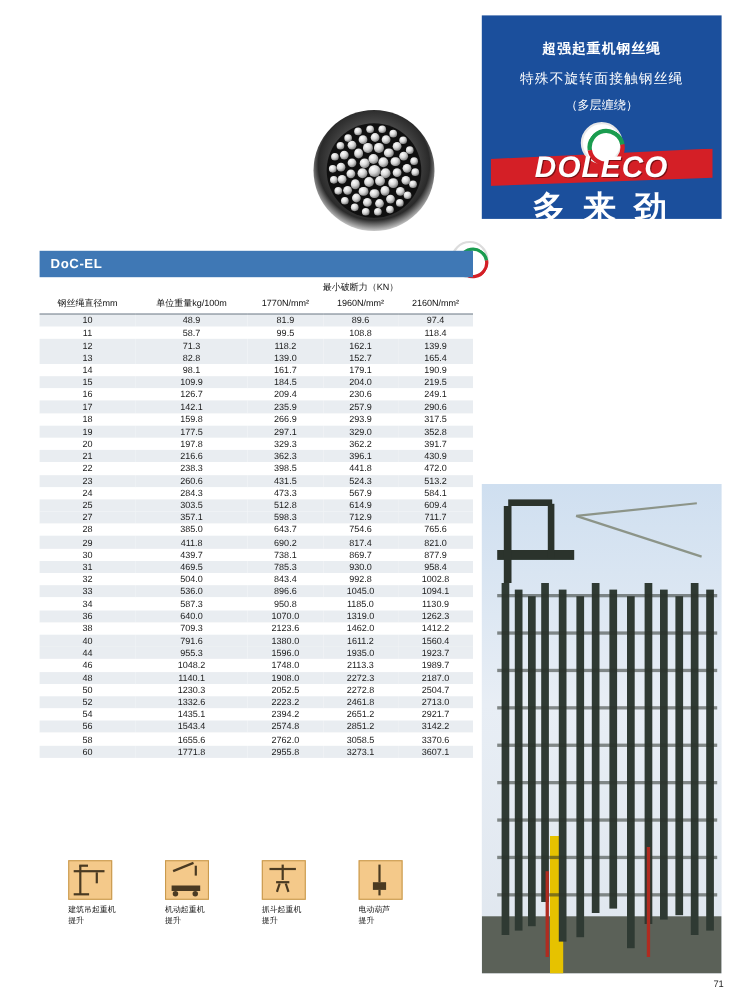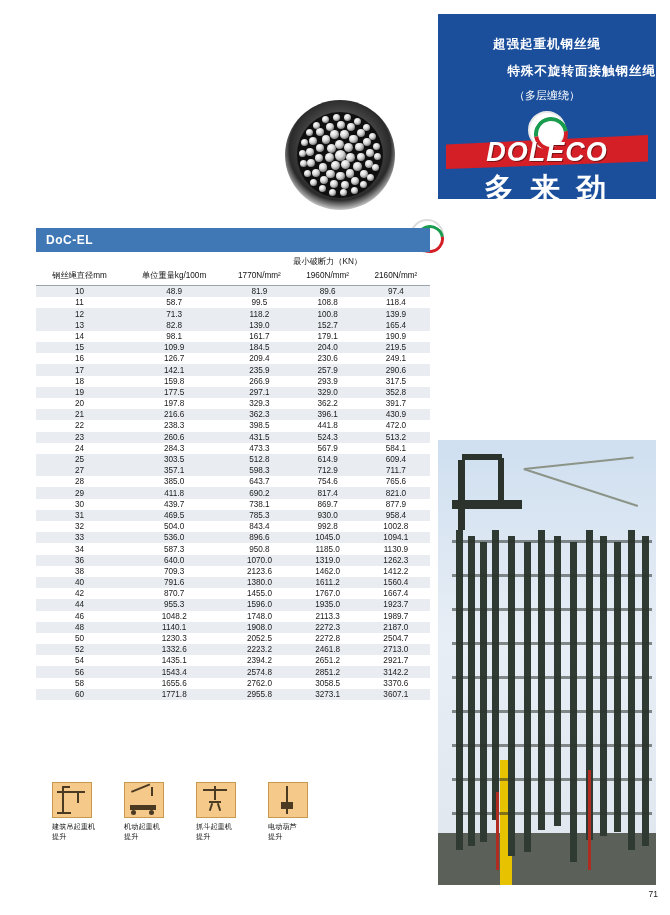--- a/index.html
+++ b/index.html
@@ -28,23 +28,22 @@
   }
   .brand-title-1 {
     margin-top: 22px;
     font-size: 12.5px;
     font-weight: bold;
     letter-spacing: 1px;
   }
   .brand-title-2 {
     margin-top: 10px;
     font-size: 12.5px;
-    font-weight: bold;
+    font-weight: normal;
     letter-spacing: 1px;
-    text-align: right;
   }
   .brand-title-3 {
     margin-top: 8px;
     font-size: 11px;
   }
   .logo-wrap {
     position: relative;
     margin-top: 8px;
     height: 100px;
     padding-left: 36px;
@@ -215,23 +214,24 @@
     border-radius: 50%;
     border: 3.5px solid #d41f26;
     border-left-color: transparent;
     border-top-color: transparent;
     transform: rotate(35deg);
   }
 
   
   .apps {
     position: absolute;
-    left: 52px;
+    left: 62px;
     top: 782px;
     display: flex;
+    gap: 16px;
   }
   .app {
     width: 72px;
   }
   .app-icon {
     width: 38px;
     height: 34px;
     background: #f4c98a;
     border: 1px solid #c99a4e;
     position: relative;
@@ -416,21 +416,21 @@
           <td>11</td>
           <td>58.7</td>
           <td>99.5</td>
           <td>108.8</td>
           <td>118.4</td>
         </tr>
         <tr class="row-alt">
           <td>12</td>
           <td>71.3</td>
           <td>118.2</td>
-          <td>100.8</td>
+          <td>162.1</td>
           <td>139.9</td>
         </tr>
         <tr class="row-alt">
           <td>13</td>
           <td>82.8</td>
           <td>139.0</td>
           <td>152.7</td>
           <td>165.4</td>
         </tr>
         <tr class="row-plain">
@@ -586,27 +586,20 @@
           <td>2123.6</td>
           <td>1462.0</td>
           <td>1412.2</td>
         </tr>
         <tr class="row-alt">
           <td>40</td>
           <td>791.6</td>
           <td>1380.0</td>
           <td>1611.2</td>
           <td>1560.4</td>
-        </tr>
-        <tr class="row-plain">
-          <td>42</td>
-          <td>870.7</td>
-          <td>1455.0</td>
-          <td>1767.0</td>
-          <td>1667.4</td>
         </tr>
         <tr class="row-alt">
           <td>44</td>
           <td>955.3</td>
           <td>1596.0</td>
           <td>1935.0</td>
           <td>1923.7</td>
         </tr>
         <tr class="row-plain">
           <td>46</td>

